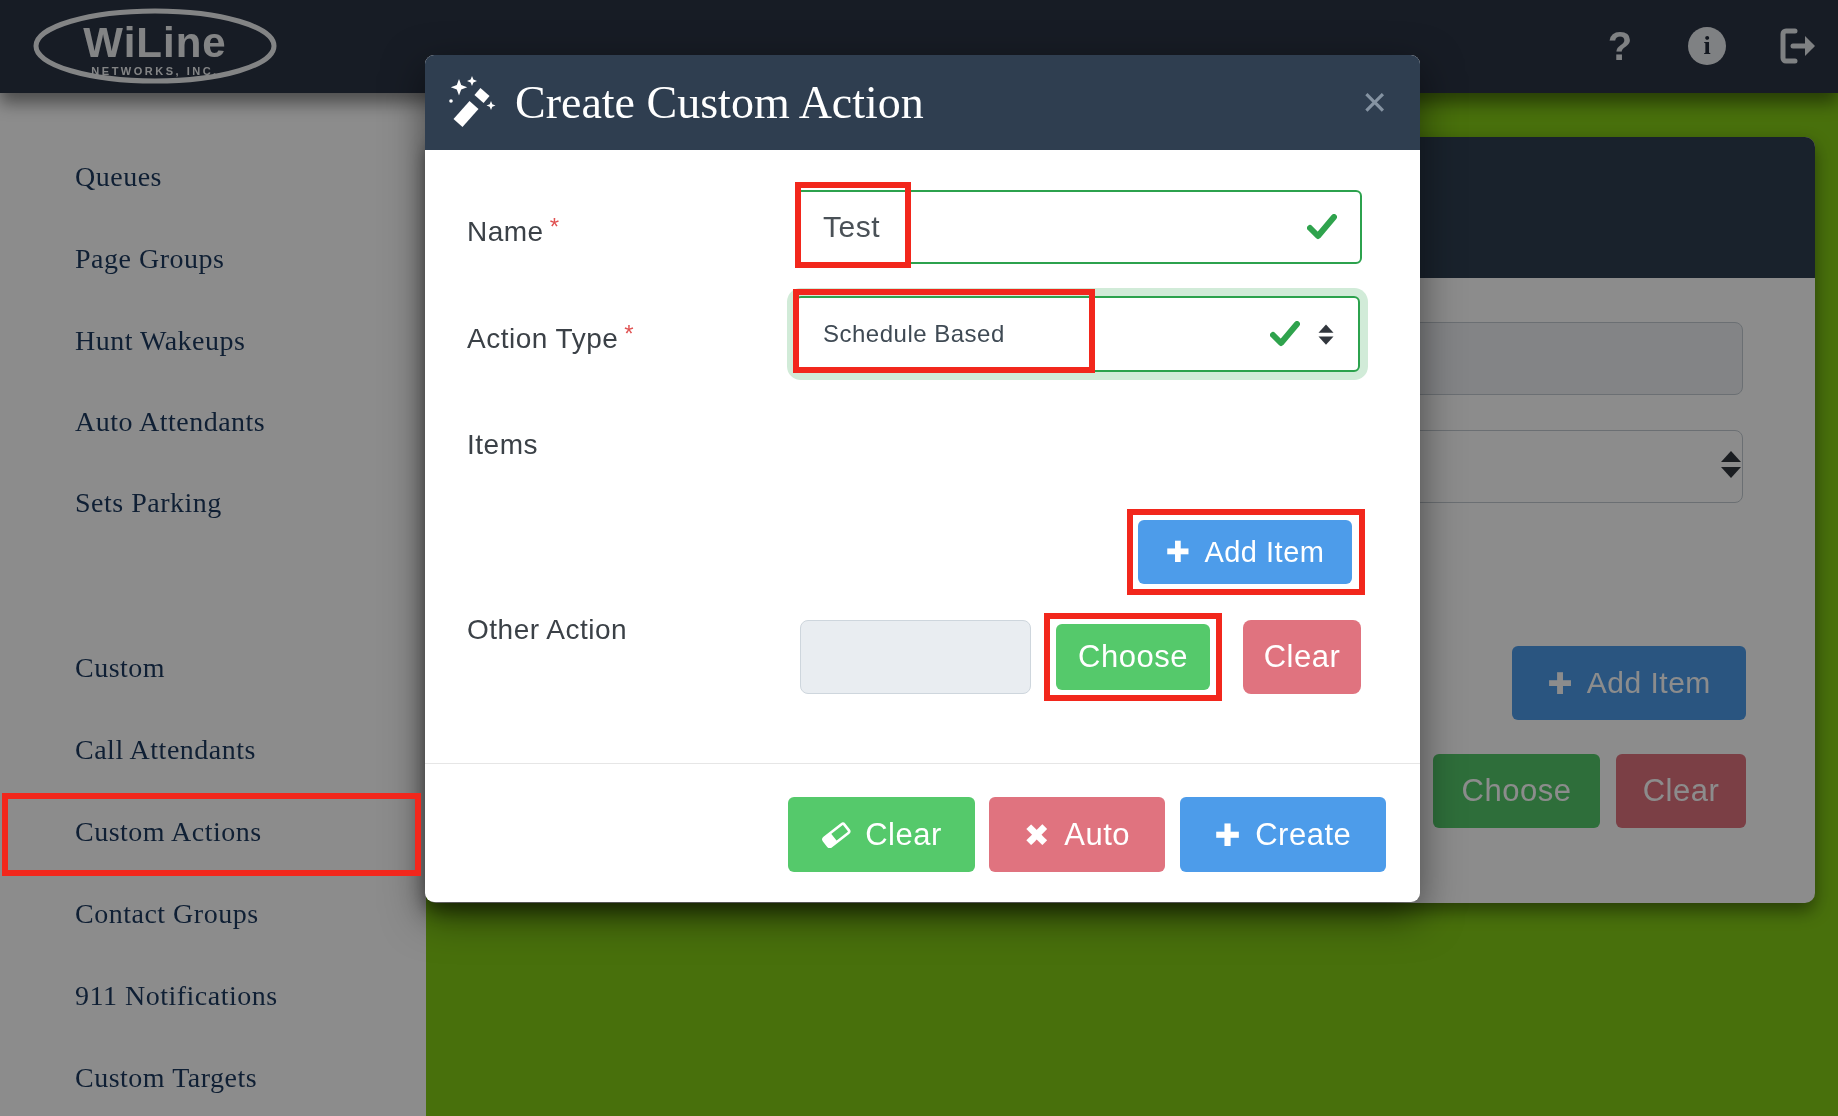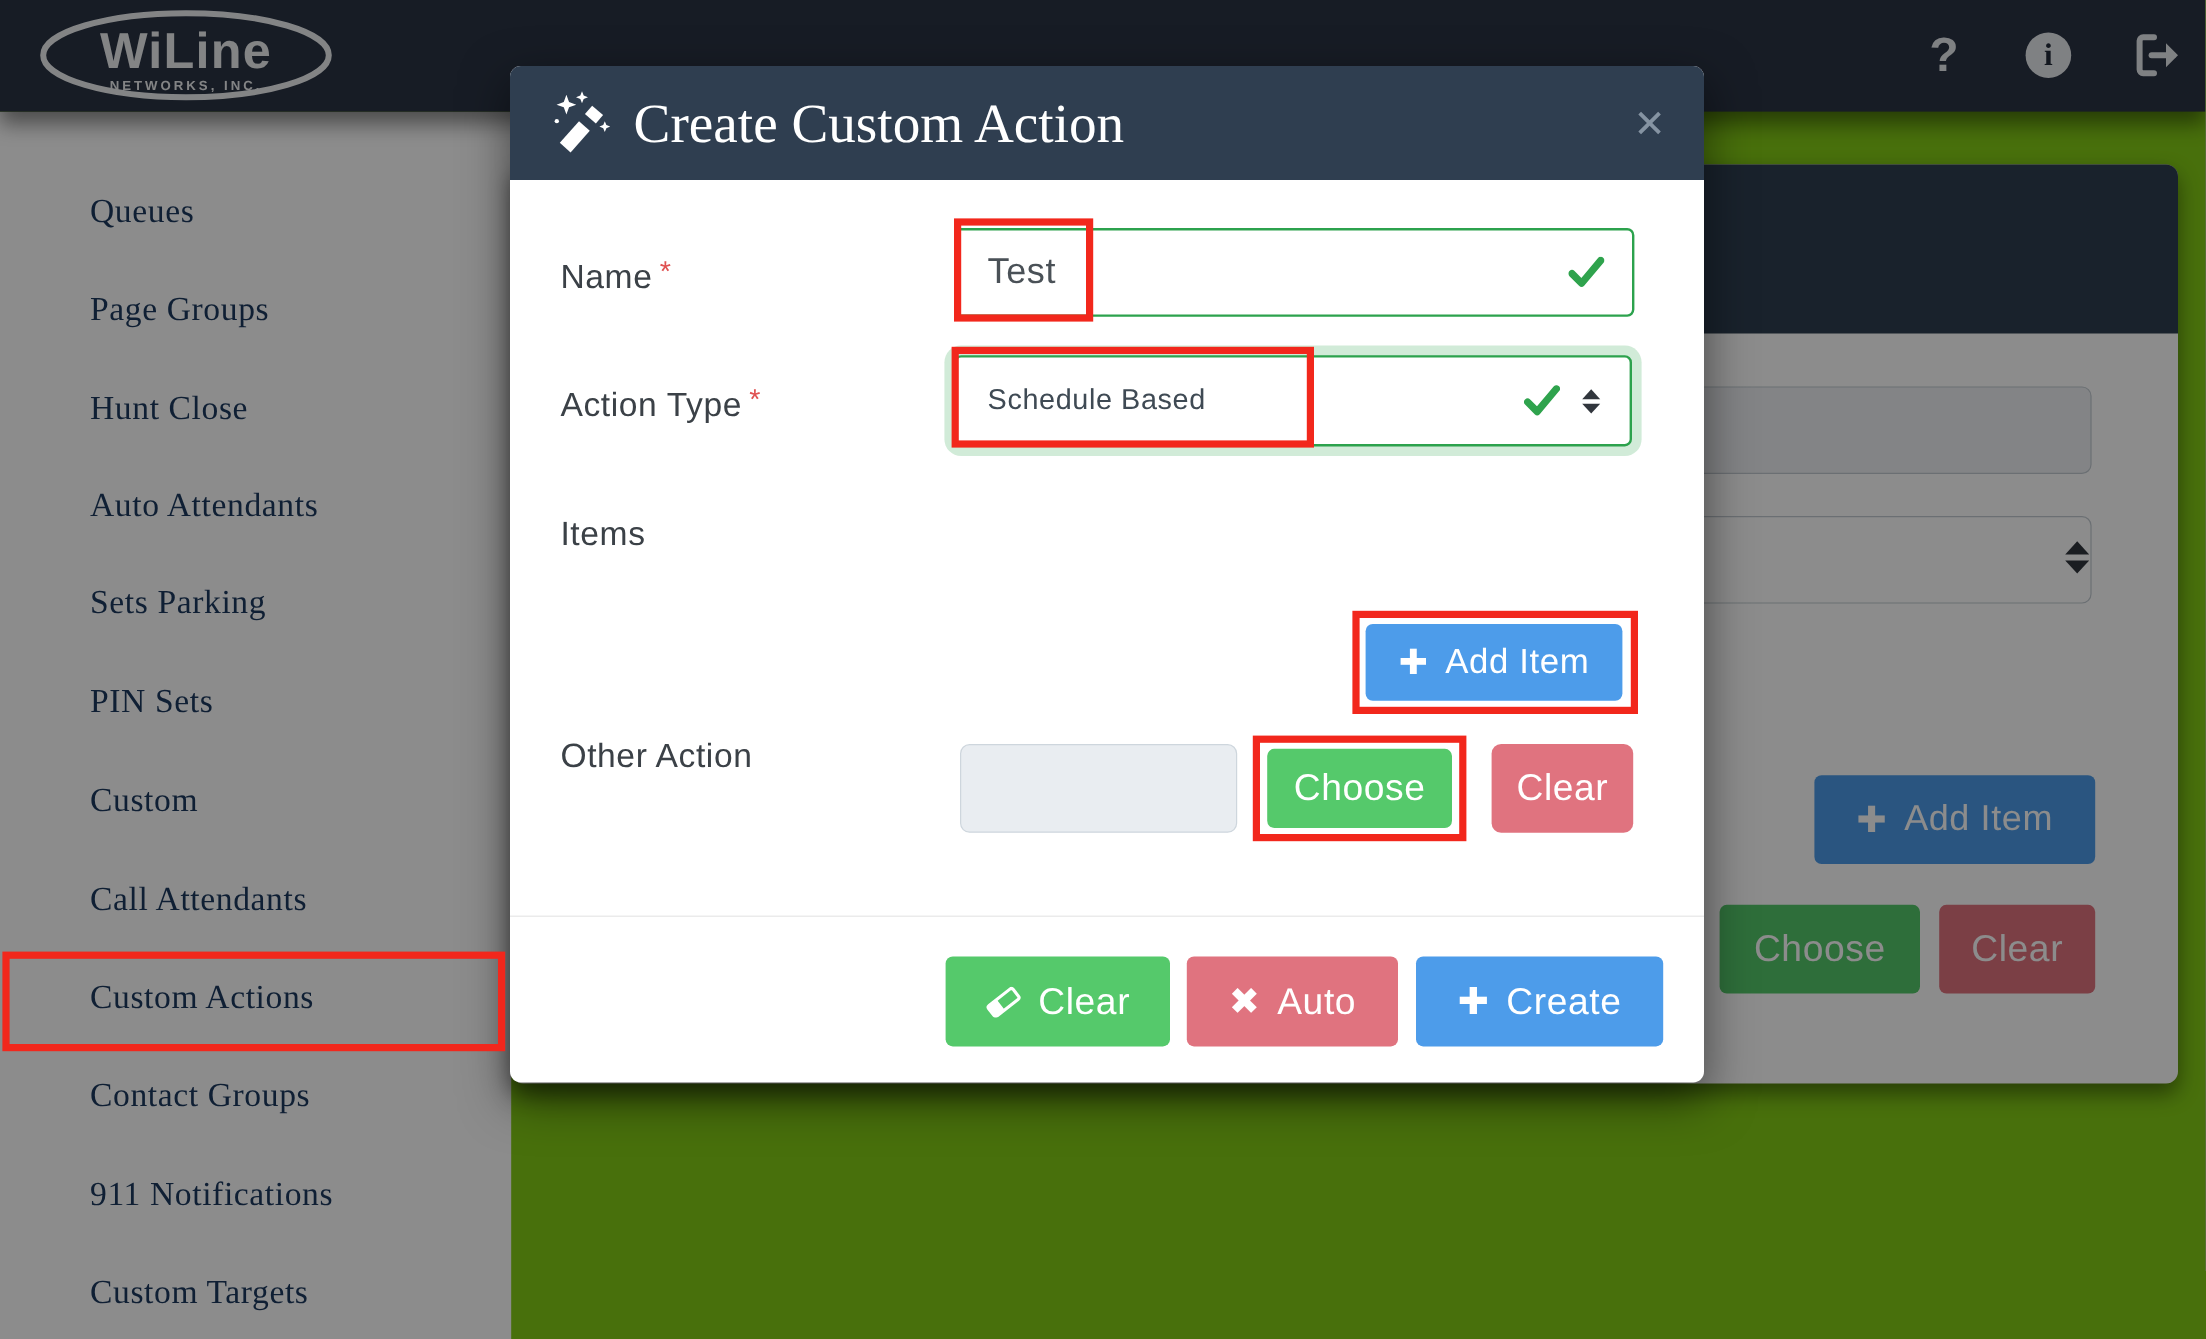--- a/index.html
+++ b/index.html
@@ -50,21 +50,21 @@
   .bg-clear{position:absolute;left:1190px;top:617px;width:130px;height:74px;font-size:31px;}
 
   
   .dim{left:0;top:0;width:1838px;height:1116px;background:rgba(0,0,0,.45);z-index:40;}
 
   
   .modal{left:425px;top:55px;width:995px;height:847px;background:#ffffff;border-radius:9px;
          z-index:100;box-shadow:0 14px 40px rgba(0,0,0,.5);}
   .modal-header{position:absolute;left:0;top:0;width:100%;height:95px;background:#2f3e50;
                 border-radius:9px 9px 0 0;display:flex;align-items:center;box-sizing:border-box;
-                padding-left:33px;}
+                padding-left:20px;}
   .modal-title{color:#ffffff;font-family:"Liberation Serif",serif;font-size:46px;font-weight:500;
                margin-left:16px;}
   .modal-close{position:absolute;right:32px;top:50%;transform:translateY(-50%);
                color:#8593a2;font-size:32px;font-weight:bold;cursor:pointer;
                font-family:"DejaVu Sans",sans-serif;}
   .flabel{position:absolute;left:42px;height:34px;line-height:34px;color:#3b4147;font-size:28px;
           letter-spacing:.5px;}
   .req{color:#e05252;font-size:24px;vertical-align:6px;margin-left:6px;}
   .name-input{position:absolute;left:370px;top:135px;width:567px;height:74px;box-sizing:border-box;
               border:2px solid #2ca24d;border-radius:6px;background:#fff;color:#4a5157;
@@ -105,24 +105,23 @@
     <svg class="nav-logout" width="42" height="38" viewBox="0 0 42 38">
       <path d="M17 4 H8 a3 3 0 0 0 -3 3 V31 a3 3 0 0 0 3 3 H17" fill="none" stroke="#e8ebef" stroke-width="5" stroke-linecap="round"></path>
       <path d="M15 19 H33" stroke="#e8ebef" stroke-width="5" stroke-linecap="round"></path>
       <path d="M27 9 L37 19 L27 29 Z" fill="#e8ebef"></path>
     </svg>
   </div>
 
   <div class="abs sidebar">
     <div class="side-item" style="top:64px">Queues</div>
     <div class="side-item" style="top:146px">Page Groups</div>
-    <div class="side-item" style="top:228px">Hunt Close</div>
+    <div class="side-item" style="top:228px">Hunt Wakeups</div>
     <div class="side-item" style="top:309px">Auto Attendants</div>
     <div class="side-item" style="top:390px">Sets Parking</div>
-    <div class="side-item" style="top:472px">PIN Sets</div>
     <div class="side-item" style="top:555px">Custom</div>
     <div class="side-item" style="top:637px">Call Attendants</div>
     <div class="side-item" style="top:719px">Custom Actions</div>
     <div class="side-item" style="top:801px">Contact Groups</div>
     <div class="side-item" style="top:883px">911 Notifications</div>
     <div class="side-item" style="top:965px">Custom Targets</div>
   </div>
 
   <div class="abs card">
     <div class="card-toolbar">

